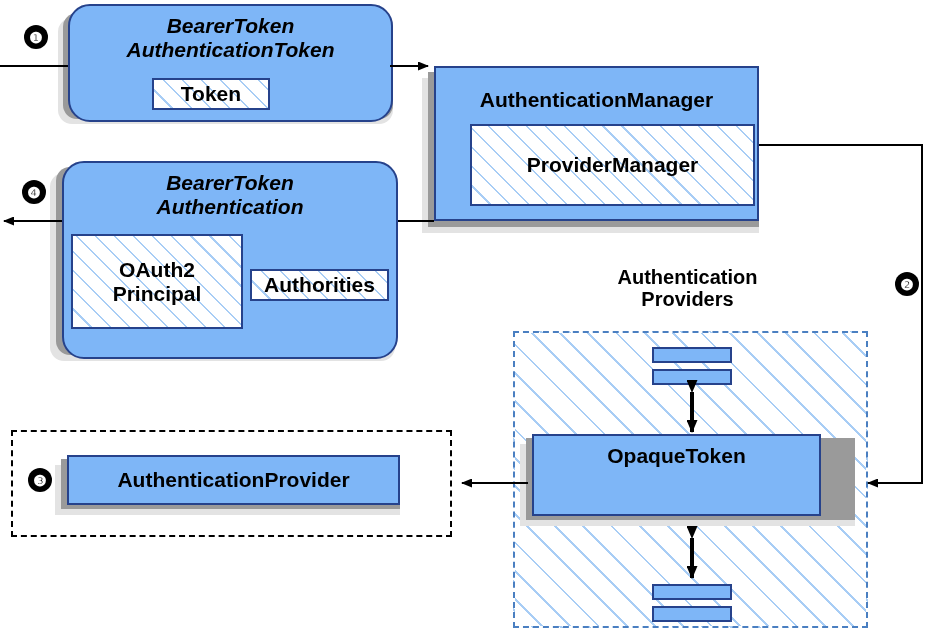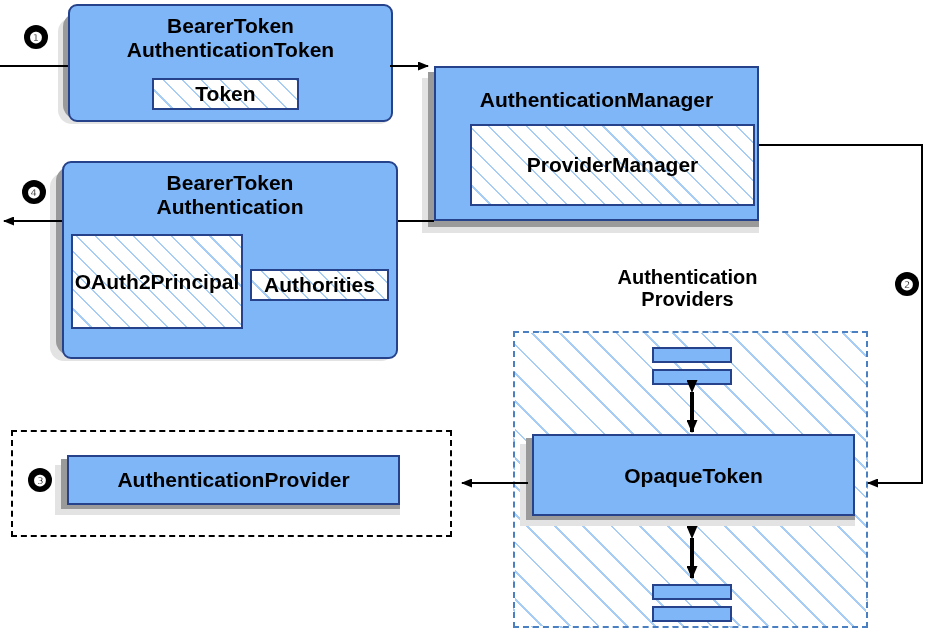--- a/index.html
+++ b/index.html
@@ -21,21 +21,21 @@
   .node {
     position: absolute;
     box-sizing: border-box;
     background: #7eb6f7;
     border: 2px solid #26428b;
     color: #000000;
     font-weight: bold;
     text-align: center;
     line-height: 1.12;
   }
-  .node.rounded { border-radius: 9px; }
+  .node.rounded { border-radius: 22px; font-style: italic; }
 
   
   .shadow-dark, .shadow-light {
     position: absolute;
     z-index: 0;
   }
   .shadow-dark  { background: #9a9a9a; }
   .shadow-light { background: #e3e3e3; }
   .shadow-dark.rounded, .shadow-light.rounded { border-radius: 14px; }
 
@@ -171,58 +171,58 @@
   <div class="region blue" style="left:513px; top:331px; width:355px; height:297px;"></div>
 
   <div class="stack-bar" style="left:652px; top:347px; width:80px; height:16px;"></div>
   <div class="stack-bar" style="left:652px; top:369px; width:80px; height:16px;"></div>
 
   <div class="stack-bar" style="left:652px; top:584px; width:80px; height:16px;"></div>
   <div class="stack-bar" style="left:652px; top:606px; width:80px; height:16px;"></div>
 
   <div class="shadow-light" style="left:520px; top:444px; width:335px; height:82px;"></div>
   <div class="shadow-dark" style="left:526px; top:438px; width:329px; height:82px;"></div>
-  <div class="node" style="left:532px; top:434px; width:323px; height:82px; font-size:21px; padding-top:28px; z-index:10;">
+  <div class="node" style="left:532px; top:434px; width:289px; height:82px; font-size:21px; padding-top:8px; z-index:10;">
     <span class="node-title">OpaqueToken</span>
   </div>
 
   <div class="region black" style="left:11px; top:430px; width:441px; height:107px;"></div>
 
   <div class="shadow-light" style="left:55px; top:465px; width:345px; height:50px;"></div>
   <div class="shadow-dark" style="left:61px; top:459px; width:339px; height:50px;"></div>
   <div class="node" style="left:67px; top:455px; width:333px; height:50px; font-size:21px; display:flex; align-items:center; justify-content:center; z-index:10;">
     <span>AuthenticationProvider</span>
   </div>
 
   <div class="shadow-light rounded" style="left:58px; top:18px; width:335px; height:106px;"></div>
   <div class="shadow-dark rounded" style="left:63px; top:13px; width:330px; height:106px;"></div>
   <div class="node rounded" style="left:68px; top:4px; width:325px; height:118px; font-size:21px; padding-top:8px; z-index:10;">
     <span class="node-title">BearerToken</span>
     <span class="node-title">AuthenticationToken</span>
   </div>
-  <div class="hatch" style="left:152px; top:78px; width:147px; height:32px; font-size:21px; z-index:12;">
+  <div class="hatch" style="left:152px; top:78px; width:118px; height:32px; font-size:21px; z-index:12;">
     <span>Token</span>
   </div>
 
   <div class="shadow-light" style="left:422px; top:78px; width:337px; height:155px;"></div>
   <div class="shadow-dark" style="left:428px; top:72px; width:331px; height:155px;"></div>
   <div class="node" style="left:434px; top:66px; width:325px; height:155px; font-size:21px; padding-top:20px; z-index:10;">
     <span class="node-title">AuthenticationManager</span>
   </div>
   <div class="hatch" style="left:470px; top:124px; width:285px; height:82px; font-size:21px; z-index:12;">
     <span>ProviderManager</span>
   </div>
 
   <div class="shadow-light rounded" style="left:50px; top:173px; width:345px; height:188px;"></div>
   <div class="shadow-dark rounded" style="left:56px; top:167px; width:339px; height:188px;"></div>
   <div class="node rounded" style="left:62px; top:161px; width:336px; height:198px; font-size:21px; padding-top:8px; z-index:10;">
     <span class="node-title">BearerToken</span>
     <span class="node-title">Authentication</span>
   </div>
-  <div class="hatch" style="left:71px; top:234px; width:172px; height:95px; font-size:21px; flex-direction:row; z-index:12;">
+  <div class="hatch" style="left:71px; top:234px; width:172px; height:95px; font-size:21px; flex-direction:column; z-index:12;">
     <span>OAuth2</span>
     <span>Principal</span>
   </div>
   <div class="hatch" style="left:250px; top:269px; width:139px; height:32px; font-size:21px; z-index:12;">
     <span>Authorities</span>
   </div>
 
   <div class="badge" style="left:24px; top:25px;">
     <span>❶</span>
   </div>

